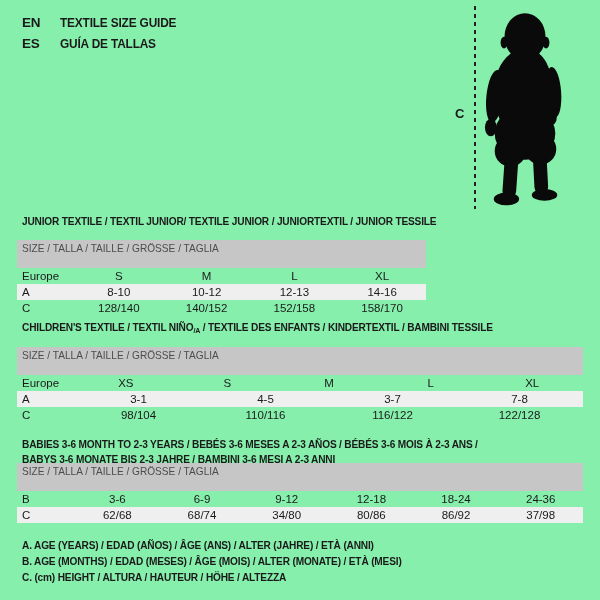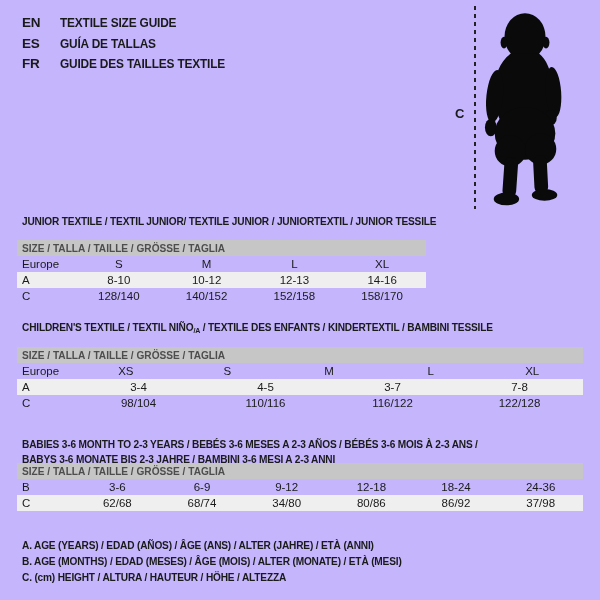--- a/index.html
+++ b/index.html
@@ -1,18 +1,18 @@
 <!DOCTYPE html>
 <html><head>
 <meta charset="utf-8">
 <style>
   * { margin:0; padding:0; box-sizing:border-box; }
   html,body { background:#fff; }
   .canvas {
-    position:relative; width:600px; height:600px; background:#c4b5fd;
+    position:relative; width:600px; height:600px; background:#86efac;
     font-family:"Liberation Sans", sans-serif; color:#1a1a1a; overflow:hidden;
   }
   .cond { transform:scaleX(0.88); transform-origin:0 0; white-space:nowrap; }
 
   
   .lang-block { position:absolute; left:22px; top:13px; }
   .lang-row { display:flex; height:20.5px; line-height:20.5px;
               font-weight:bold; font-size:13.5px; letter-spacing:-0.2px; }
   .lang-code { width:38px; }
 
@@ -25,23 +25,23 @@
   
   .sec-title { position:absolute; left:22px; font-weight:bold; font-size:11.5px;
                letter-spacing:-0.2px; line-height:15px; }
   .sub { font-size:8px; vertical-align:-2px; }
 
   
   .tbl { position:absolute; left:17px; font-size:11.5px; }
   .tbl-junior   { top:240px; width:409px; }
   .tbl-children { top:347px; width:566px; }
   .tbl-babies   { top:463px; width:566px; }
-  .size-bar { height:16px; line-height:16px; background:#c6c6c6; color:#4d4d4d;
-              padding-left:5px; font-size:11.5px;font-weight:bold; }
-  .trow { display:flex; height:16px; line-height:16px;justify-content:center; }
+  .size-bar { height:28px; line-height:16px; background:#c6c6c6; color:#4d4d4d;
+              padding-left:5px; font-size:11.5px; }
+  .trow { display:flex; height:16px; line-height:16px; }
   .trows > .trow:nth-child(even) { background:#efefef; }
   .tlabel { width:58px; padding-left:5px; }
   .tcell { flex:1; text-align:center; }
 
   
   .footnote { position:absolute; left:22px; font-weight:bold; font-size:11.5px;
               letter-spacing:-0.2px; line-height:14px; }
   .fn-a { top:538px; } .fn-b { top:554px; } .fn-c { top:570px; }
 </style>
 </head>
@@ -50,24 +50,20 @@
 <div class="canvas">
 
   <div class="lang-block">
     <div class="lang-row">
       <span class="lang-code">EN</span>
       <span class="cond">TEXTILE SIZE GUIDE</span>
     </div>
     <div class="lang-row">
       <span class="lang-code">ES</span>
       <span class="cond">GUÍA DE TALLAS</span>
-    </div>
-    <div class="lang-row">
-      <span class="lang-code">FR</span>
-      <span class="cond">GUIDE DES TAILLES TEXTILE</span>
     </div>
   </div>
 
   <div class="dash-line"></div>
   <div class="figure-label">C</div>
   <svg class="baby-svg" width="86" height="196" viewBox="0 0 88 200" fill="#0a0a0a" xmlns="http://www.w3.org/2000/svg">
     <ellipse cx="44" cy="27" rx="21" ry="24"></ellipse>
     <ellipse cx="22.5" cy="33" rx="3.5" ry="6"></ellipse>
     <ellipse cx="65.5" cy="33" rx="3.5" ry="6"></ellipse>
     <path d="M30,44 C18,52 12,68 13,86 C14,104 18,116 26,122 L62,122 C70,114 75,98 73,80 C71,62 66,50 58,44 Z"></path>
@@ -123,21 +119,21 @@
         <div class="trow">
           <div class="tlabel">Europe</div>
           <div class="tcell">XS</div>
           <div class="tcell">S</div>
           <div class="tcell">M</div>
           <div class="tcell">L</div>
           <div class="tcell">XL</div>
         </div>
         <div class="trow">
           <div class="tlabel">A</div>
-          <div class="tcell">3-4</div>
+          <div class="tcell">3-1</div>
           <div class="tcell">4-5</div>
           <div class="tcell">3-7</div>
           <div class="tcell">7-8</div>
         </div>
         <div class="trow">
           <div class="tlabel">C</div>
           <div class="tcell">98/104</div>
           <div class="tcell">110/116</div>
           <div class="tcell">116/122</div>
           <div class="tcell">122/128</div>

